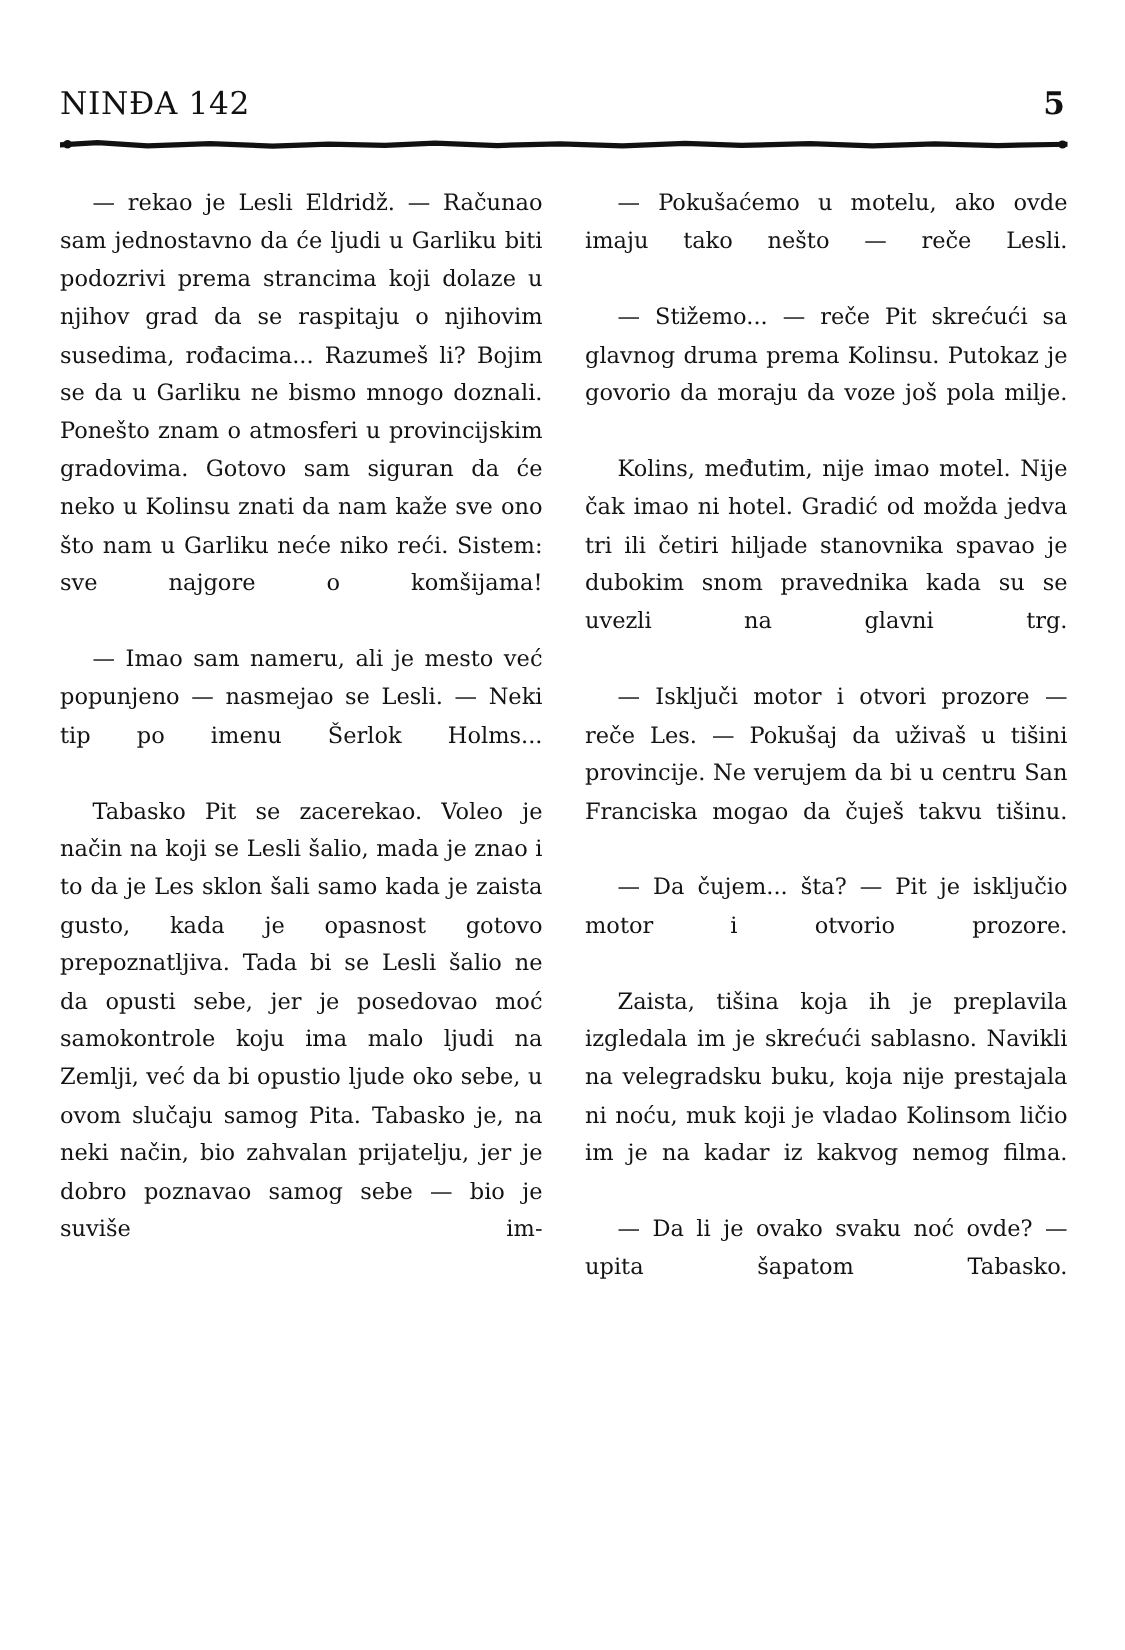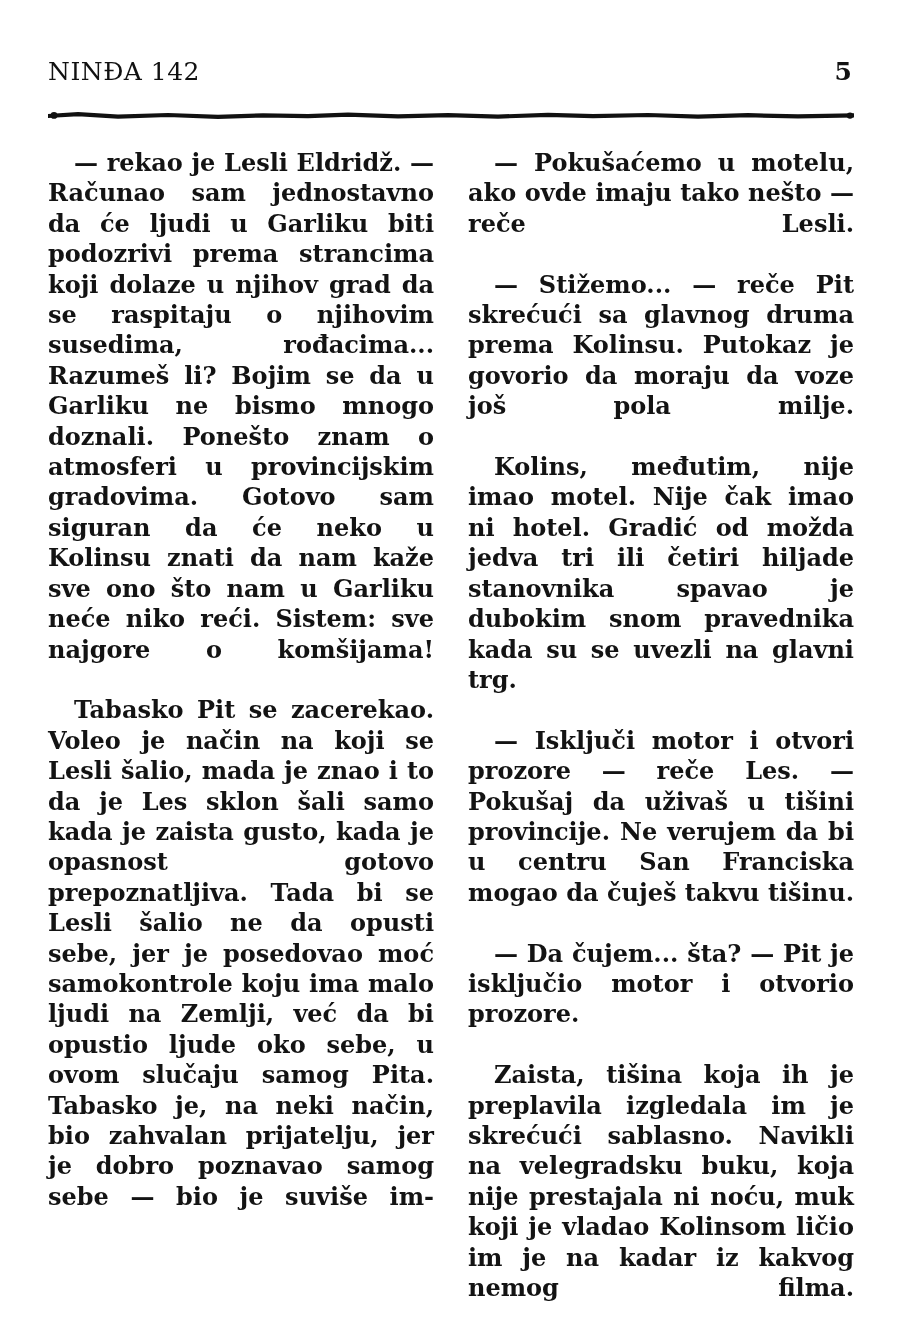--- a/index.html
+++ b/index.html
@@ -19,21 +19,21 @@
     position: absolute;
     left: 0; top: 0;
     width: 900px;
     height: 1320px;
     padding: 0;
     box-sizing: border-box;
   }
   .header {
     position: absolute;
     left: 48px;
-    top: 57px;
+    top: 68px;
     width: 804px;
     display: flex;
     justify-content: space-between;
     align-items: center;
   }
   .header-title {
     font-family: "DejaVu Serif", serif;
     font-size: 25px;
     letter-spacing: 0.5px;
     color: #111;
@@ -59,28 +59,27 @@
     top: 148px;
     width: 806px;
     display: flex;
     gap: 34px;
   }
   .col {
     width: 386px;
   }
   .col p {
     margin: 0;
-    font-size: 24px;
+    font-size: 18px;
     line-height: 30.4px;
     text-align: justify;
     text-justify: inter-word;
     hyphens: none;
     color: #131313;
     font-family: "DejaVu Serif", serif;
-    font-weight: bold;
   }
   .col p.indent {
     text-indent: 26px;
   }
   
   .col p::after {
     content: "";
     display: inline-block;
     width: 100%;
   }
@@ -100,20 +99,21 @@
       <path d="M0,4 L30,2.2 L70,4.6 L120,3.0 L170,4.8 L215,3.4 L260,4.2 L300,2.6 L350,4.4 L400,3.2 L450,4.6 L500,2.8 L545,4.2 L600,3.0 L650,4.6 L700,3.2 L750,4.4 L806,3.4" stroke="#111" stroke-width="4.2" fill="none" stroke-linecap="round"></path>
       <circle cx="6" cy="3.4" r="3.4" fill="#111"></circle>
       <circle cx="802" cy="3.6" r="3.2" fill="#111"></circle>
     </svg>
   </div>
 
   <div class="columns">
 
     <div class="col">
       <p class="indent">— rekao je Lesli Eldridž. — Računao sam jednostavno da će ljudi u Garliku biti podozrivi prema strancima koji dolaze u njihov grad da se raspitaju o njihovim susedima, rođacima... Razumeš li? Bojim se da u Garliku ne bismo mnogo doznali. Ponešto znam o atmosferi u provincijskim gradovima. Gotovo sam siguran da će neko u Kolinsu znati da nam kaže sve ono što nam u Garliku neće niko reći. Sistem: sve najgore o komšijama!</p>
+      <p class="indent">— Imao sam nameru, ali je mesto već popunjeno — nasmejao se Lesli. — Neki tip po imenu Šerlok Holms...</p>
       <p class="indent">Tabasko Pit se zacerekao. Voleo je način na koji se Lesli šalio, mada je znao i to da je Les sklon šali samo kada je zaista gusto, kada je opasnost gotovo prepoznatljiva. Tada bi se Lesli šalio ne da opusti sebe, jer je posedovao moć samokontrole koju ima malo ljudi na Zemlji, već da bi opustio ljude oko sebe, u ovom slučaju samog Pita. Tabasko je, na neki način, bio zahvalan prijatelju, jer je dobro poznavao samog sebe — bio je suviše im-</p>
     </div>
 
     <div class="col">
       <p class="indent">— Pokušaćemo u motelu, ako ovde imaju tako nešto — reče Lesli.</p>
       <p class="indent">— Stižemo... — reče Pit skrećući sa glavnog druma prema Kolinsu. Putokaz je govorio da moraju da voze još pola milje.</p>
       <p class="indent">Kolins, međutim, nije imao motel. Nije čak imao ni hotel. Gradić od možda jedva tri ili četiri hiljade stanovnika spavao je dubokim snom pravednika kada su se uvezli na glavni trg.</p>
       <p class="indent">— Isključi motor i otvori prozore — reče Les. — Pokušaj da uživaš u tišini provincije. Ne verujem da bi u centru San Franciska mogao da čuješ takvu tišinu.</p>
       <p class="indent">— Da čujem... šta? — Pit je isključio motor i otvorio prozore.</p>
       <p class="indent">Zaista, tišina koja ih je preplavila izgledala im je skrećući sablasno. Navikli na velegradsku buku, koja nije prestajala ni noću, muk koji je vladao Kolinsom ličio im je na kadar iz kakvog nemog filma.</p>

